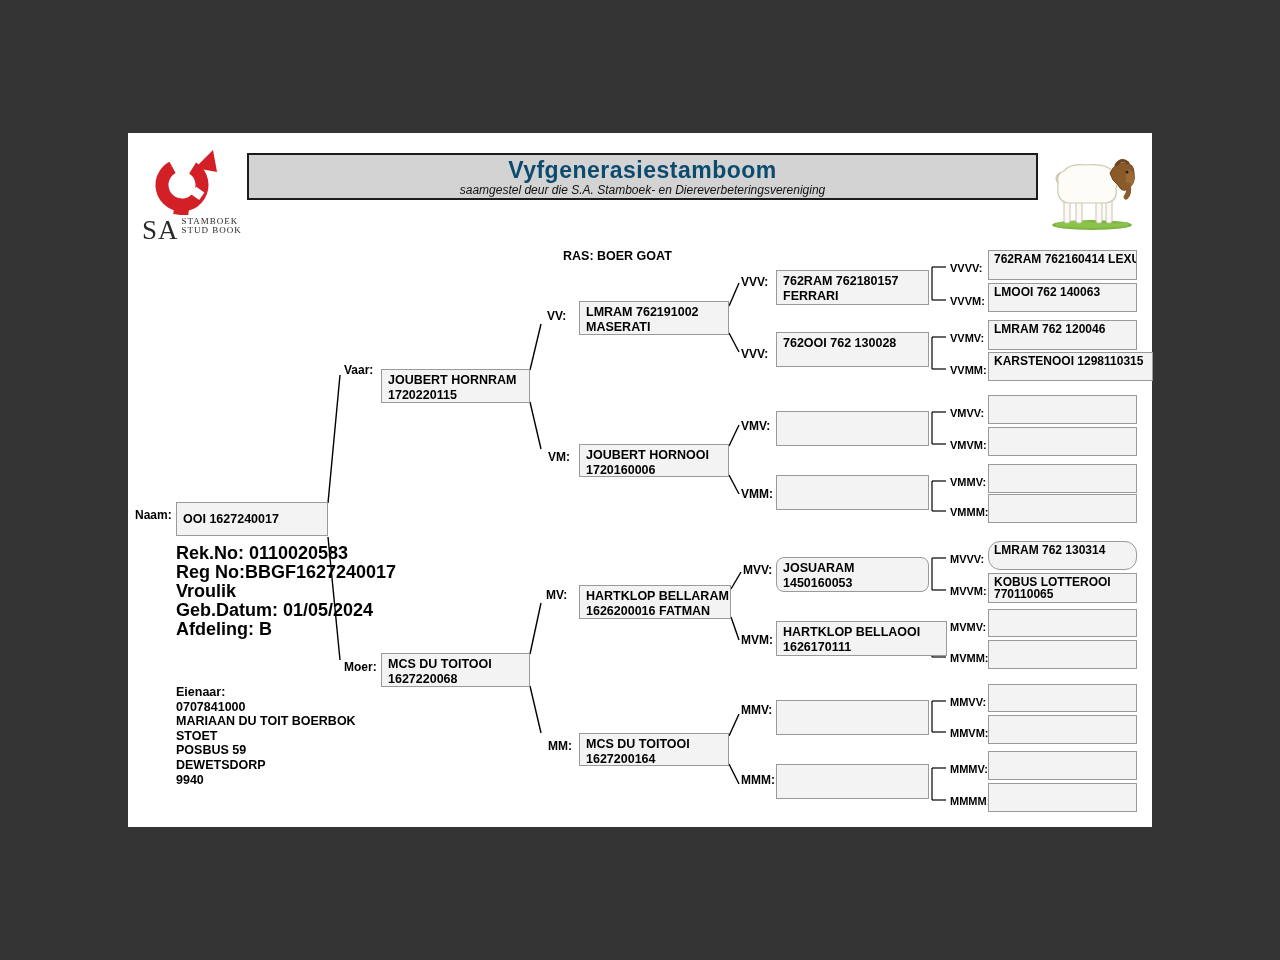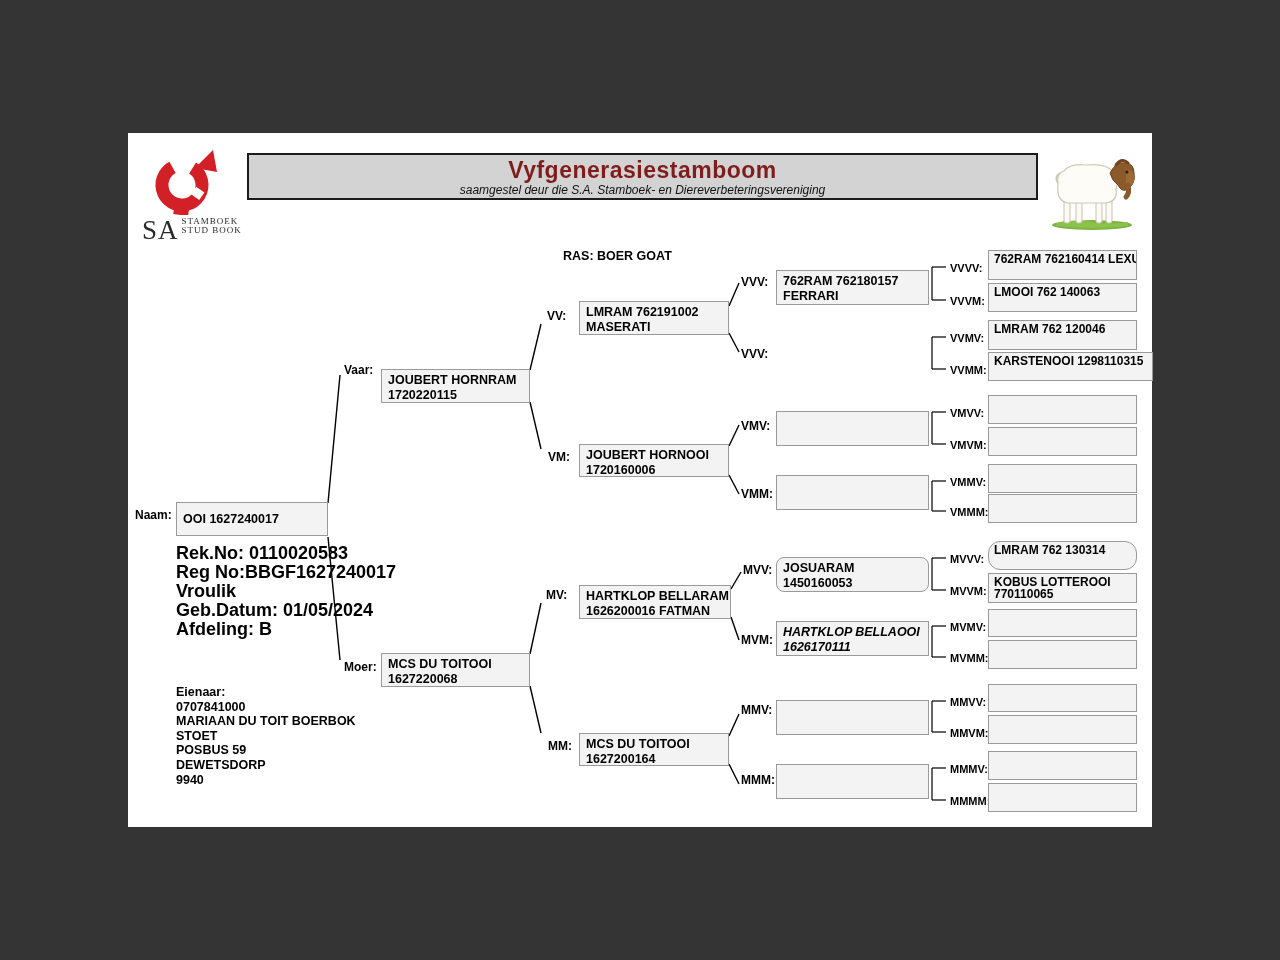--- a/index.html
+++ b/index.html
@@ -13,21 +13,21 @@
     position:absolute;left:128px;top:133px;width:1024px;height:694px;
     background:#ffffff;
   }
   .abs{position:absolute;}
   
   .titlebar{
     position:absolute;left:119px;top:20px;width:791px;height:47px;
     background:#d3d3d3;border:2px solid #1c1c1c;box-sizing:border-box;
     text-align:center;overflow:hidden;
   }
-  .title{font-size:23px;font-weight:bold;color:#7f1d1d;margin-top:2px;letter-spacing:.5px;}
+  .title{font-size:23px;font-weight:bold;color:#0c4a6e;margin-top:2px;letter-spacing:.5px;}
   .subtitle{font-size:12px;font-style:italic;color:#111;margin-top:-1px;}
   .logo-wrap{position:absolute;left:16px;top:16px;width:110px;height:100px;}
   .logo-text{position:absolute;left:-2px;top:66px;white-space:nowrap;font-family:"Liberation Serif",serif;color:#2a2a2a;}
   .logo-sa{font-size:27px;letter-spacing:1px;}
   .logo-small{display:inline-block;vertical-align:6px;margin-left:3px;font-size:9px;line-height:9px;letter-spacing:1px;}
   .ras{position:absolute;left:435px;top:116px;font-size:12.5px;font-weight:bold;color:#000;}
   
   .lbl{position:absolute;font-weight:bold;font-size:12px;color:#000;white-space:nowrap;}
   .lbl5{font-size:11px;}
   .box{
@@ -177,37 +177,41 @@
     <div>MCS DU TOITOOI</div>
     <div>1627200164</div>
   </div>
 
   <div class="lbl" style="left:613px;top:142px;">VVV:</div>
   <div class="box" style="left:648px;top:137px;width:153px;height:35px;">
     <div>762RAM 762180157</div>
     <div>FERRARI</div>
   </div>
   <div class="lbl" style="left:613px;top:214px;">VVV:</div>
+  <div class="box" style="left:648px;top:199px;width:153px;height:35px;">
+    <div>762OOI 762 130028</div>
+    <div></div>
+  </div>
   <div class="lbl" style="left:613px;top:286px;">VMV:</div>
   <div class="box" style="left:648px;top:278px;width:153px;height:35px;">
     <div></div>
     <div></div>
   </div>
   <div class="lbl" style="left:613px;top:354px;">VMM:</div>
   <div class="box" style="left:648px;top:342px;width:153px;height:35px;">
     <div></div>
     <div></div>
   </div>
   <div class="lbl" style="left:615px;top:430px;">MVV:</div>
   <div class="box" style="left:648px;top:424px;width:153px;height:35px;border-radius:8px;">
     <div>JOSUARAM</div>
     <div>1450160053</div>
   </div>
   <div class="lbl" style="left:613px;top:500px;">MVM:</div>
-  <div class="box" style="left:648px;top:488px;width:153px;height:35px;font-style:italic;">
+  <div class="box" style="left:648px;top:488px;width:171px;height:35px;">
     <div>HARTKLOP BELLAOOI</div>
     <div>1626170111</div>
   </div>
   <div class="lbl" style="left:613px;top:570px;">MMV:</div>
   <div class="box" style="left:648px;top:567px;width:153px;height:35px;">
     <div></div>
     <div></div>
   </div>
   <div class="lbl" style="left:613px;top:640px;">MMM:</div>
   <div class="box" style="left:648px;top:631px;width:153px;height:35px;">

